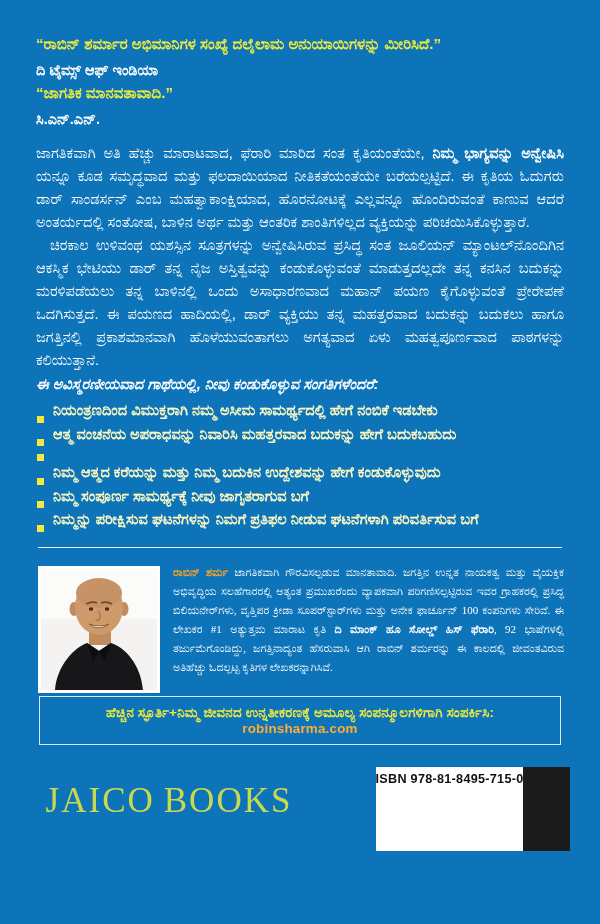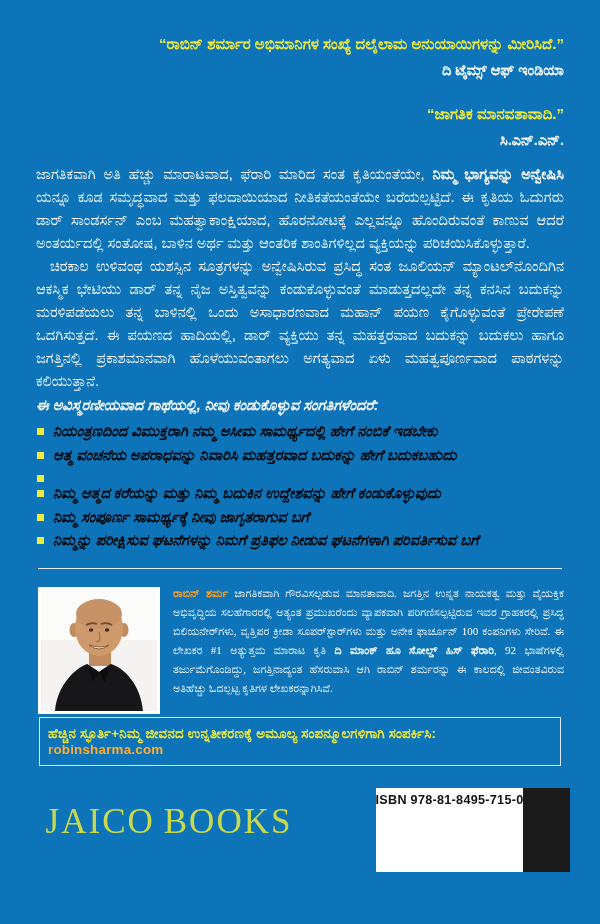--- a/index.html
+++ b/index.html
@@ -7,33 +7,33 @@
     position:relative;
     width:600px; height:924px;
     background:#0d74b9;
     font-family:"Liberation Sans", sans-serif;
     color:#ffffff;
     box-sizing:border-box;
     padding:34px 36px 0 36px;
     overflow:hidden;
   }
   
-  .quotes { text-align:right; }
+  .quotes { text-align:left; }
   .quote-text { color:#f0ea3d; font-weight:bold; font-size:15px; line-height:19px; }
   .quote-attr { color:#ffffff; font-size:14.5px; margin-top:9px;font-weight:bold; }
-  .quote-block + .quote-block { margin-top:25px; }
+  .quote-block + .quote-block { margin-top:4px; }
 
   
   .synopsis { margin-top:14px; font-size:14.6px; line-height:23px; text-align:justify; }
   .synopsis p { margin:0; }
   .para2 { text-indent:14px; }
   .bold-inline { font-weight:bold; }
   .list-intro { font-weight:bold; margin-top:1px !important;font-style:italic; }
   .bullets { list-style:none; margin:3px 0 0 0; padding:0; }
-  .bullets li { display:flex; align-items:flex-start; color:#000000; font-weight:bold; line-height:23.5px;font-style:italic; }
+  .bullets li { display:flex; align-items:flex-end; color:#fef9c3; font-weight:bold; line-height:23.5px; }
   .bullet-sq {
     flex:0 0 auto; width:7px; height:7px; background:#f0ea3d;
     margin:8px 9px 0 1px;
   }
 
   
   .divider { border:none; border-top:1.5px solid #e9f2f9; margin:15px 2px 15px 2px; }
 
   
   .author-section { font-size:11px; line-height:19px; text-align:justify;font-family:Liberation Serif, serif; }
@@ -43,21 +43,21 @@
     margin:3px 13px 3px 2px; box-sizing:border-box; overflow:hidden;
   }
   .author-photo svg { display:block; width:100%; height:100%; }
   .author-name { color:#f7a024; font-weight:bold; }
   .book-title { font-weight:bold; }
 
   
   .contact-box {
     clear:both; border:1px solid #dbe9f3;
     margin:17px 3px 0 3px; padding:8px 8px;
-    text-align:left; font-size:13.4px; font-weight:bold; color:#f0ea3d;
+    text-align:center; font-size:13.4px; font-weight:bold; color:#f0ea3d;
     letter-spacing:0.2px;
   }
   .contact-url { color:#fdae32; }
 
   
   .footer { display:flex; justify-content:space-between; align-items:flex-start; margin-top:22px; }
   .publisher { margin-left:8px; margin-top:16px; width:250px; }
   .logo-row { display:flex; align-items:center; justify-content:center; gap:9px; }
   .logo-word {
     color:#c9d94e; font-family:"Liberation Serif", serif;

